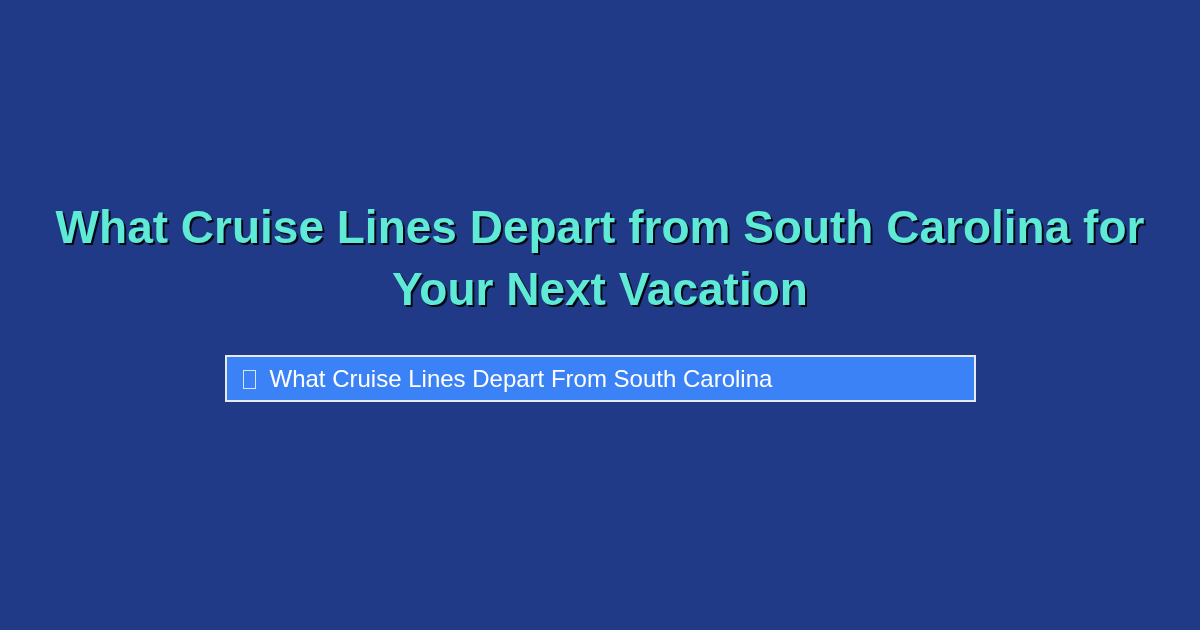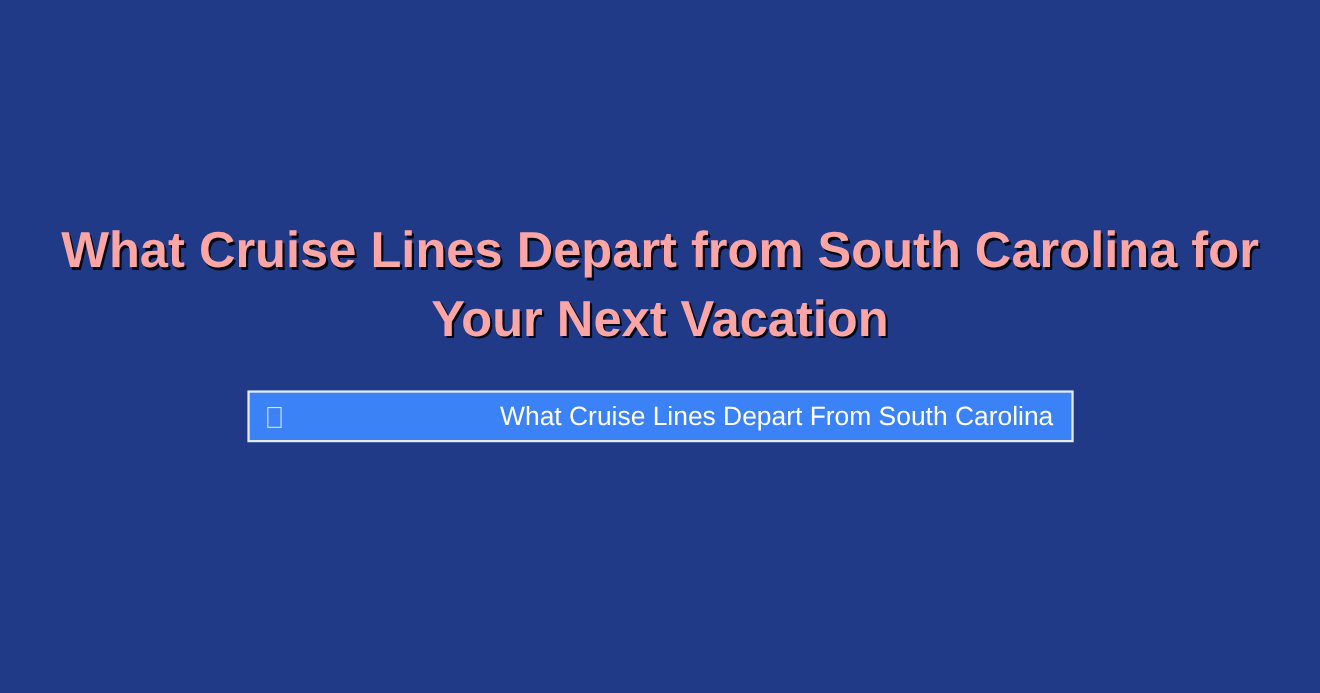--- a/index.html
+++ b/index.html
@@ -39,39 +39,39 @@
 
   .headline {
     display: block;
     margin: 0;
     padding: 0 34px;
     font-family: "Liberation Sans", sans-serif;
     font-size: 46px;
     line-height: 62px;
     font-weight: bold;
     letter-spacing: 0px;
-    color: #fca5a5;
+    color: #5eead4;
     text-shadow: 2px 2px 0 rgba(0, 0, 0, 0.85);
     text-align: center;
     box-sizing: border-box;
   }
 
   
   .chip-row {
     position: absolute;
     left: 0;
     top: 355px;
     width: 1200px;
     text-align: center;
   }
 
   .chip {
     display: inline-flex;
     align-items: center;
-    justify-content: space-between;
+    justify-content: flex-start;
     gap: 14px;
     box-sizing: border-box;
     width: 751px;
     height: 47px;
     background: #3b82f6;
     border: 2px solid #e6e9ee;
     border-radius: 0;
     padding: 0 16px;
     text-decoration: none;
     cursor: pointer;

